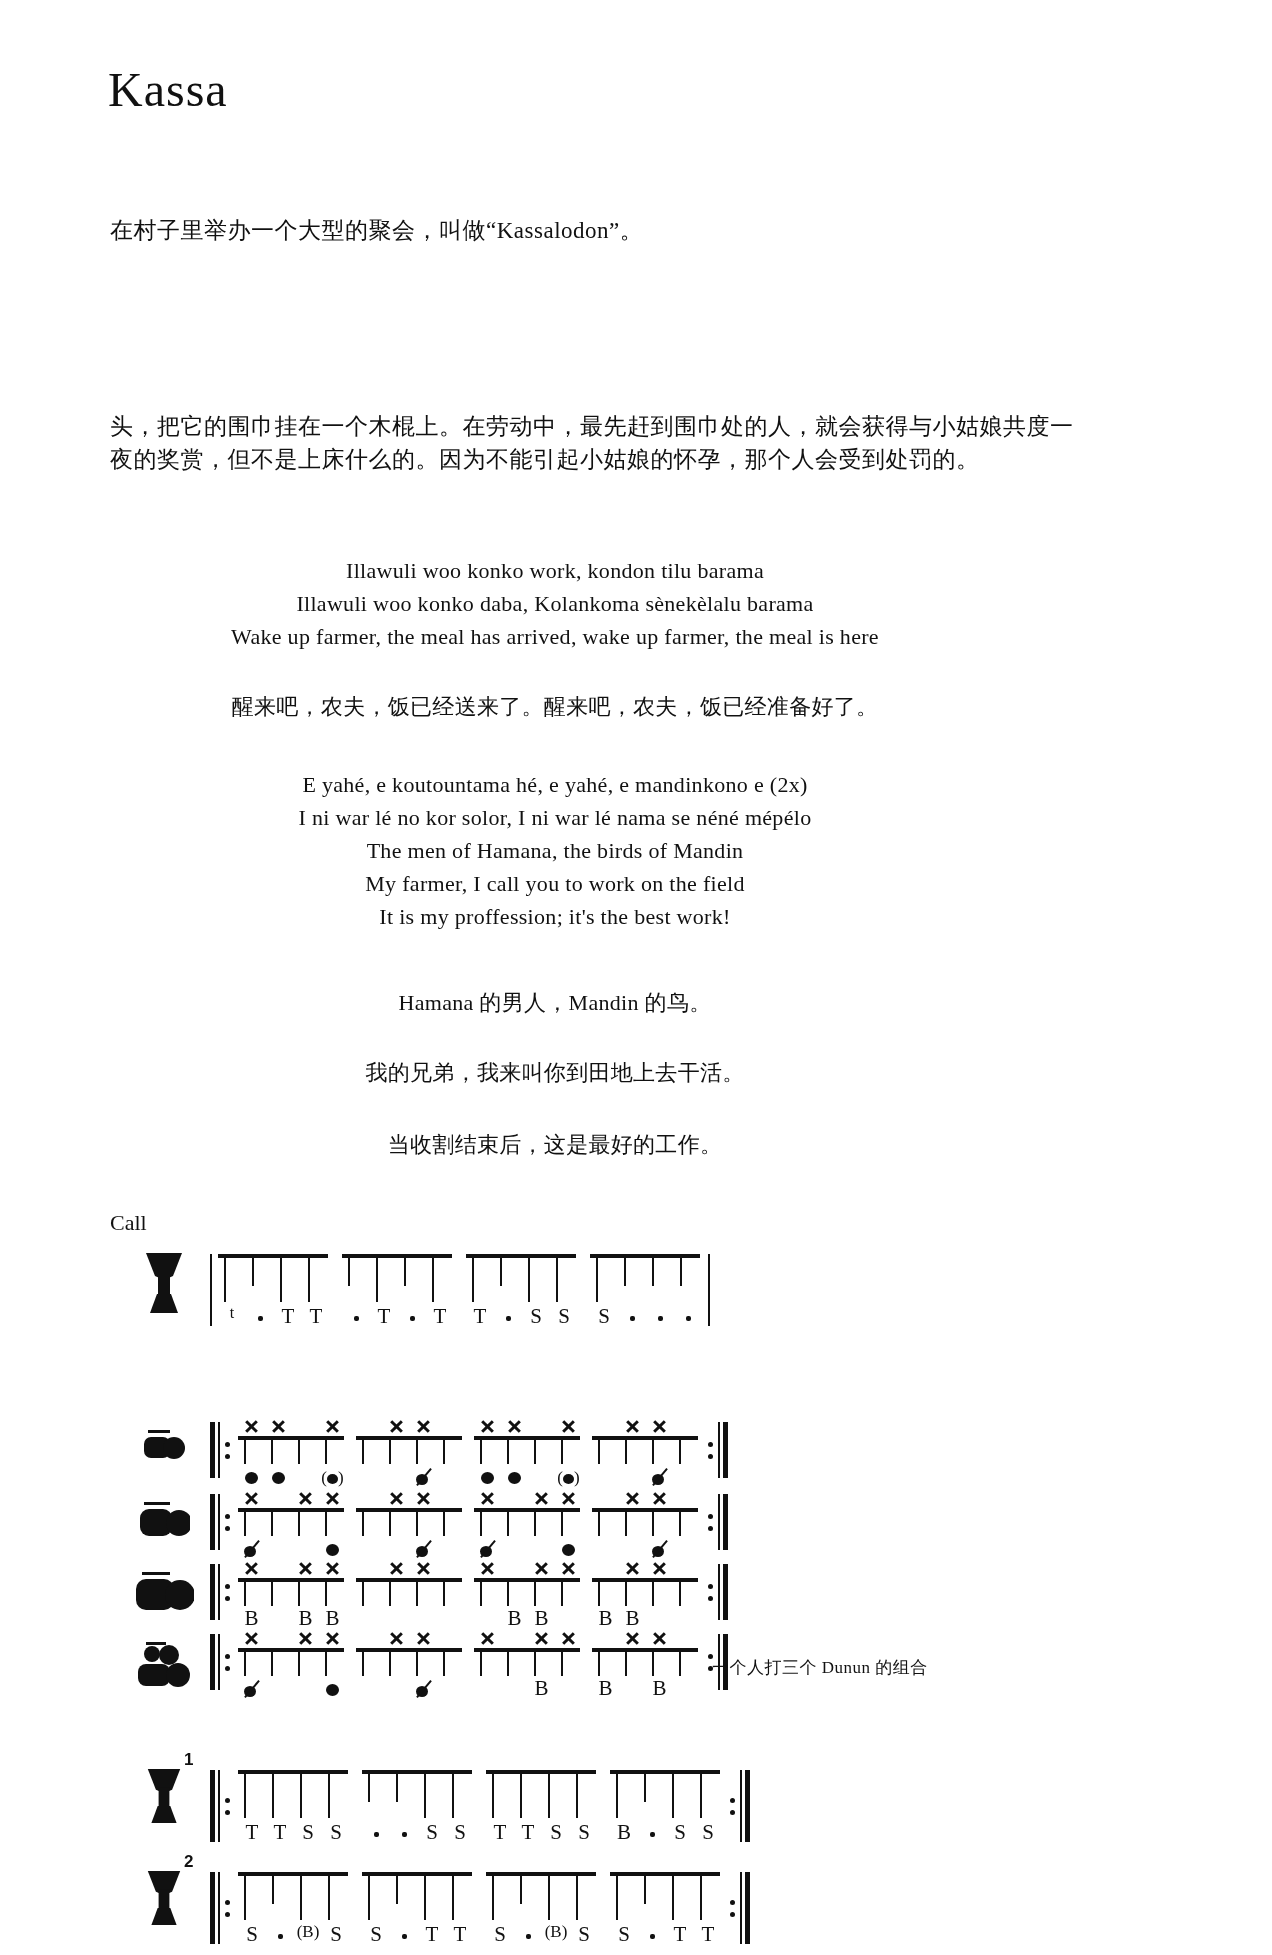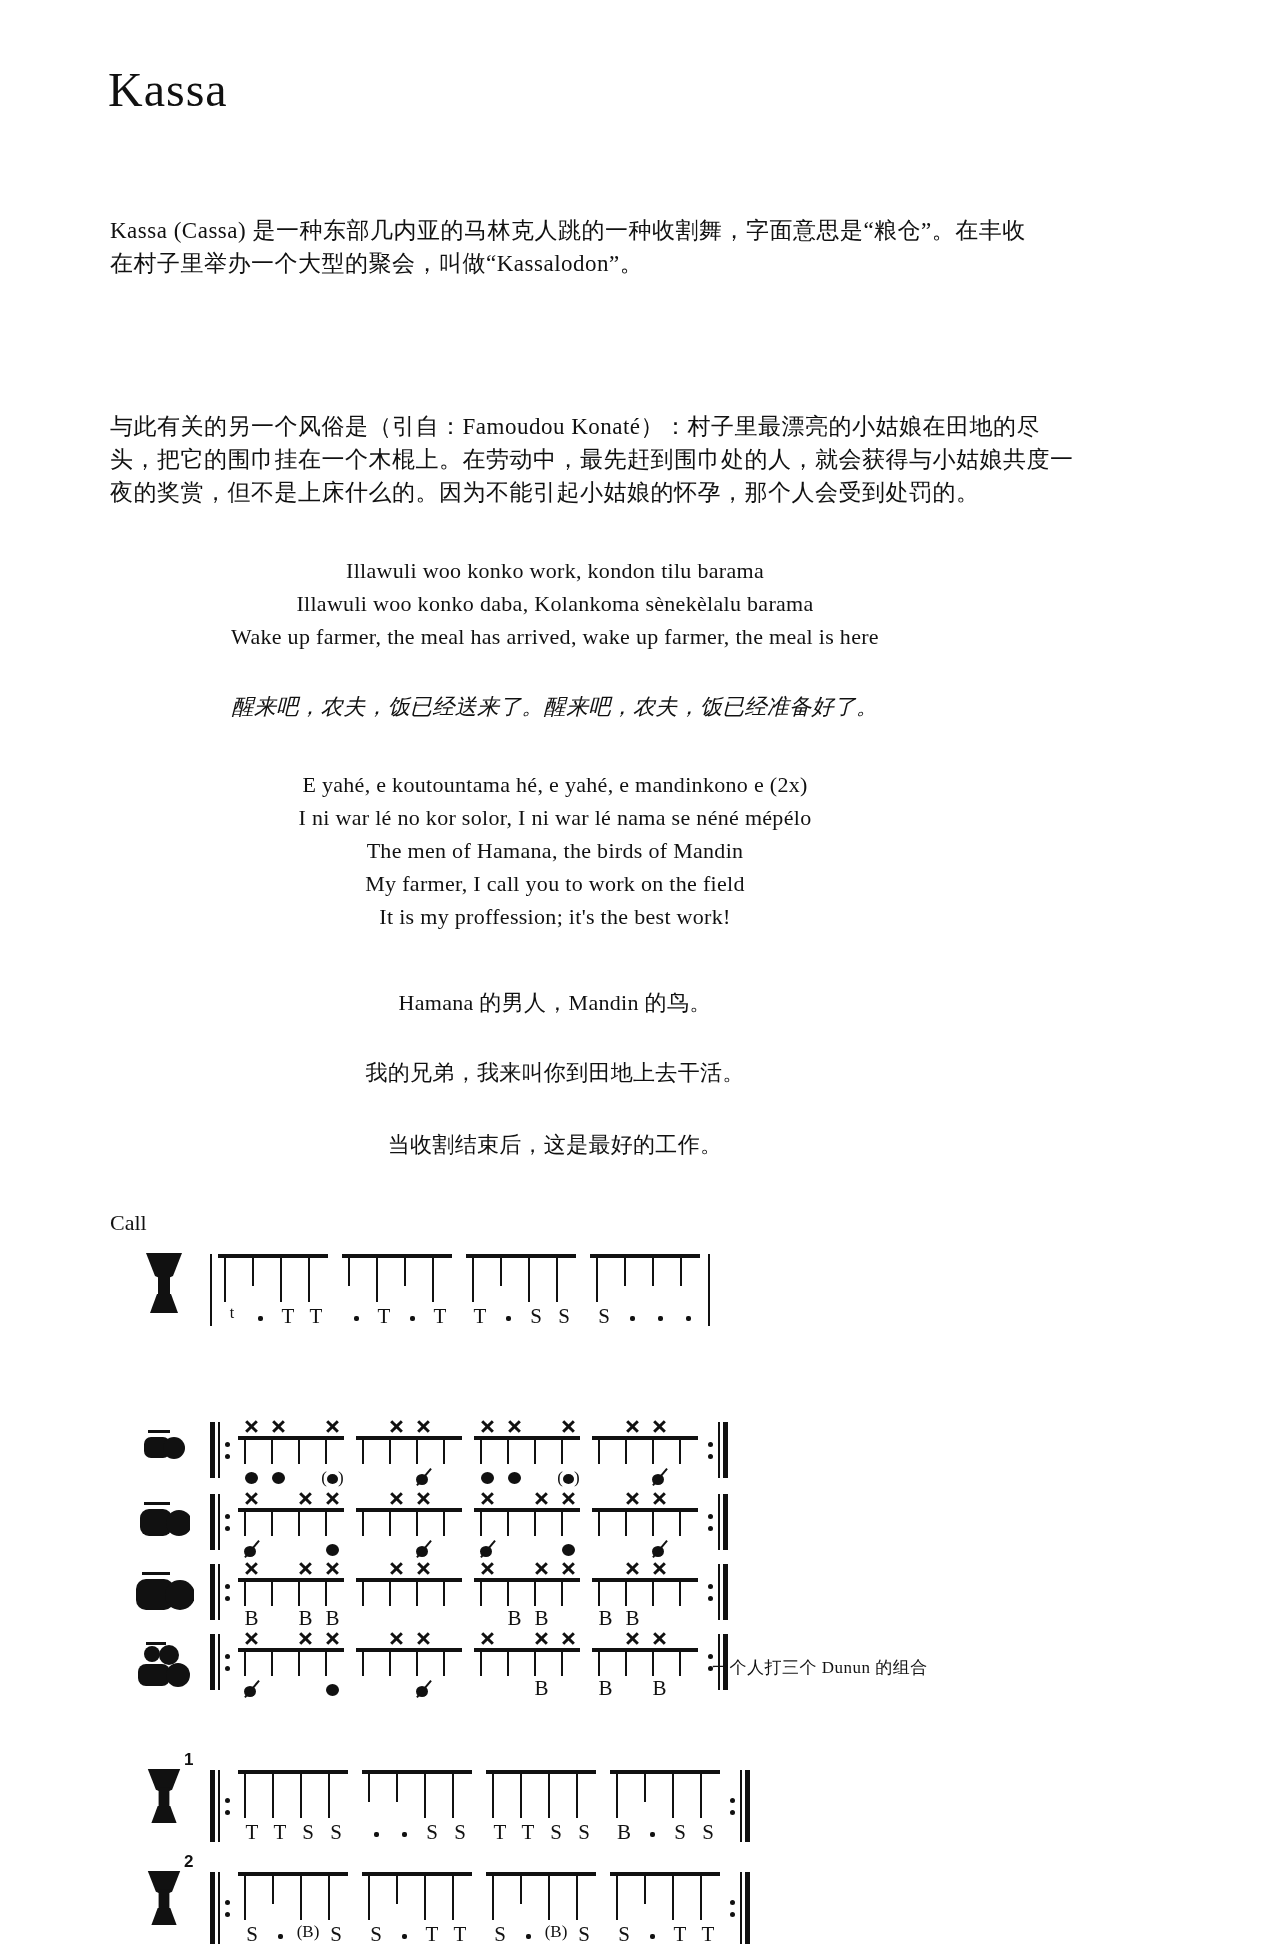--- a/index.html
+++ b/index.html
@@ -57,33 +57,31 @@
   .rep .dots  { display:flex; flex-direction:column; justify-content:center; gap:7px; padding:0 2px; }
   .rep .dots i { width:5px; height:5px; background:var(--ink); border-radius:50%; }
   .parens { font-size:17px; }
 </style>
 </head>
 <body>
 
 <div class="page">
   <h1 class="title">Kassa</h1>
   <div class="para" id="para1">
-      <div class="pline">Kassa (Cassa) 是一种东部几内亚的马林克人跳的一种收割舞，字面意思是“粮仓”。在丰收</div>
       <div class="pline">在村子里举办一个大型的聚会，叫做“Kassalodon”。</div>
     </div>
   <div class="para" id="para2">
-      <div class="pline">与此有关的另一个风俗是（引自：Famoudou Konaté）：村子里最漂亮的小姑娘在田地的尽</div>
       <div class="pline">头，把它的围巾挂在一个木棍上。在劳动中，最先赶到围巾处的人，就会获得与小姑娘共度一</div>
       <div class="pline">夜的奖赏，但不是上床什么的。因为不能引起小姑娘的怀孕，那个人会受到处罚的。</div>
     </div>
   <div id="lyrics">
       <div class="lyric-line" style="top: 558px;">Illawuli woo konko work, kondon tilu barama</div>
       <div class="lyric-line" style="top: 591px;">Illawuli woo konko daba, Kolankoma sènekèlalu barama</div>
       <div class="lyric-line" style="top: 624px;">Wake up farmer, the meal has arrived, wake up farmer, the meal is here</div>
-      <div class="lyric-line" style="top: 692px; font-style: italic;">醒来吧，农夫，饭已经送来了。醒来吧，农夫，饭已经准备好了。</div>
+      <div class="lyric-line" style="top: 692px;">醒来吧，农夫，饭已经送来了。醒来吧，农夫，饭已经准备好了。</div>
       <div class="lyric-line" style="top: 772px;">E yahé, e koutountama hé, e yahé, e mandinkono e (2x)</div>
       <div class="lyric-line" style="top: 805px;">I ni war lé no kor solor, I ni war lé nama se néné mépélo</div>
       <div class="lyric-line" style="top: 838px;">The men of Hamana, the birds of Mandin</div>
       <div class="lyric-line" style="top: 871px;">My farmer, I call you to work on the field</div>
       <div class="lyric-line" style="top: 904px;">It is my proffession; it's the best work!</div>
       <div class="lyric-line" style="top: 988px;">Hamana 的男人，Mandin 的鸟。</div>
       <div class="lyric-line" style="top: 1058px;">我的兄弟，我来叫你到田地上去干活。</div>
       <div class="lyric-line" style="top: 1130px;">当收割结束后，这是最好的工作。</div>
     </div>
   <div class="call-label">Call</div>

